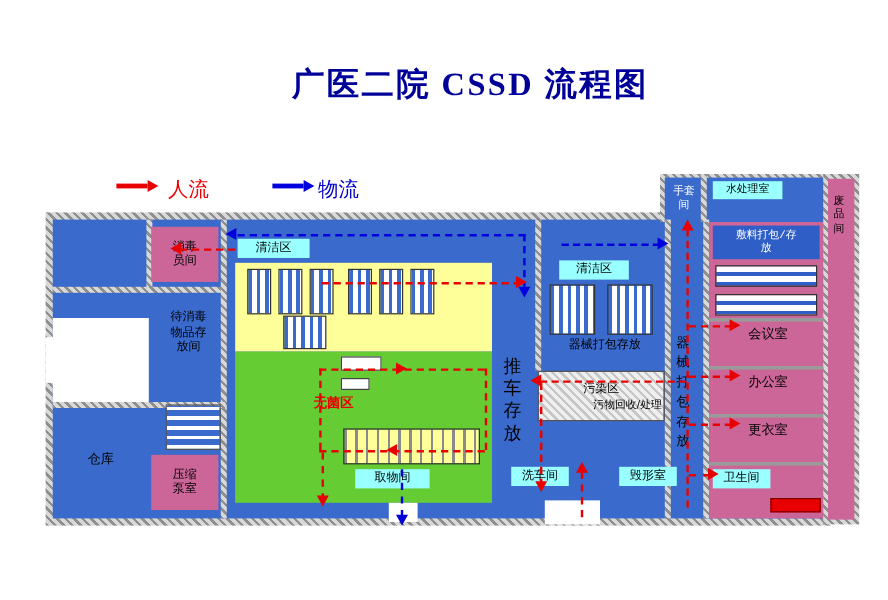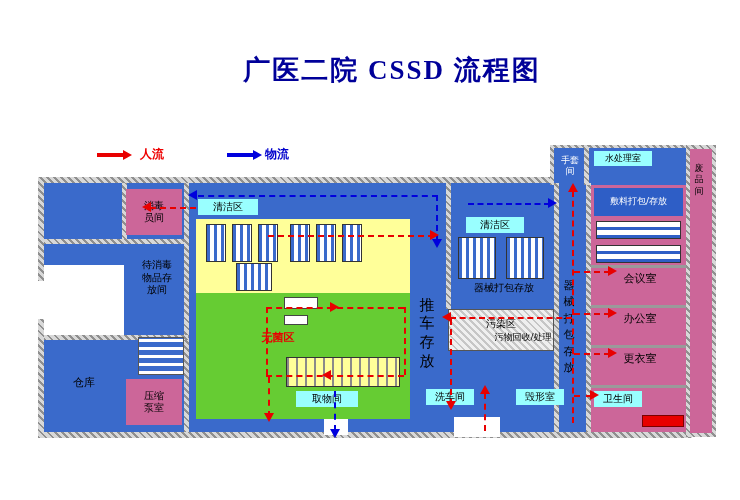--- a/index.html
+++ b/index.html
@@ -2,21 +2,21 @@
 <html><head>
 <meta charset="utf-8">
 <style>
   * { margin:0; padding:0; box-sizing:border-box; }
   html,body { width:740px; height:500px; }
   body { background:#ffffff; font-family:"DejaVu Sans","Liberation Sans",sans-serif; position:relative; overflow:hidden; }
   .abs { position:absolute; }
   .title { position:absolute; top:52px; left:0; width:740px; text-align:center;
            font-family:"Liberation Serif","DejaVu Serif",serif; font-size:27px; font-weight:bold;
            color:#000099; letter-spacing:2px; transform:translateX(22px); }
-  .legend-label { position:absolute; font-size:12px; font-weight:bold; }
+  .legend-label { position:absolute; font-size:17px; font-weight:normal; }
   .plan { position:absolute; left:38px; top:145px; width:678px; height:293px; }
   .hatch { background:repeating-linear-gradient(45deg,#8f8f8f 0 2px,#d8d8d8 2px 5px); }
   .hatchlight { background:repeating-linear-gradient(45deg,#c6c6c6 0 2px,#efefef 2px 5px); }
   .floor { background:#3a6acb; }
   .pink { background:#cc6699; }
   .green { background:#66cc33; }
   .yellow { background:#ffff99; }
   .cyanchip { background:#99ffff; }
   .white { background:#ffffff; }
   .lbl { display:flex; align-items:center; justify-content:center; text-align:center;
@@ -93,21 +93,21 @@
     </div>
   <div class="abs vstripe" style="left:168px;top:79px;width:20px;height:38px;"></div>
   <div class="abs vstripe" style="left:194px;top:79px;width:20px;height:38px;"></div>
   <div class="abs vstripe" style="left:220px;top:79px;width:20px;height:38px;"></div>
   <div class="abs vstripe" style="left:252px;top:79px;width:20px;height:38px;"></div>
   <div class="abs vstripe" style="left:278px;top:79px;width:20px;height:38px;"></div>
   <div class="abs vstripe" style="left:304px;top:79px;width:20px;height:38px;"></div>
   <div class="abs vstripe" style="left:198px;top:118px;width:36px;height:28px;"></div>
   <div class="abs white" style="left:246px;top:152px;width:34px;height:12px;border:1px solid #444;"></div>
   <div class="abs white" style="left:246px;top:170px;width:24px;height:10px;border:1px solid #444;"></div>
-  <div class="abs lbl" style="left:210px;top:186px;width:60px;height:14px;color:#e80000;font-size:11px;font-weight:bold;">
+  <div class="abs lbl" style="left:210px;top:186px;width:60px;height:14px;color:#e80000;font-size:11px;font-weight:bold;font-family:Liberation Mono, monospace;">
       <span>无菌区</span>
     </div>
   <div class="abs shelf" style="left:248px;top:212px;width:114px;height:30px;"></div>
   <div class="abs cyanchip lbl" style="left:258px;top:246px;width:62px;height:16px;">
       <span>取物间</span>
     </div>
   <div class="abs lbl" style="left:372px;top:158px;width:34px;height:60px;font-size:15px;">
       <span style="width:24px;">推车存放</span>
     </div>
 
@@ -137,21 +137,21 @@
       <span style="width:20px;color:#fff;">手套间</span>
     </div>
   <div class="abs cyanchip lbl" style="left:556px;top:6px;width:58px;height:15px;font-size:9px;">
       <span>水处理室</span>
     </div>
   <div class="abs lbl" style="left:654px;top:8px;width:14px;height:54px;font-size:9px;">
       <span style="width:10px;">废品间</span>
     </div>
 
   <div class="abs pink" style="left:553px;top:40px;width:95px;height:247px;"></div>
-  <div class="abs lbl" style="left:556px;top:43px;width:89px;height:28px;background:#2e5ec6;color:#fff;font-size:9px;">
+  <div class="abs lbl" style="left:556px;top:43px;width:89px;height:28px;background:#2e5ec6;color:#fff;font-size:9px;font-family:Liberation Mono, monospace;">
       <span style="width:58px;color:#fff;">敷料打包/存放</span>
     </div>
   <div class="abs hstripe" style="left:558px;top:76px;width:85px;height:18px;"></div>
   <div class="abs hstripe" style="left:558px;top:100px;width:85px;height:18px;"></div>
   <div class="abs divider" style="left:553px;top:120px;width:95px;height:3px;"></div>
   <div class="abs divider" style="left:553px;top:160px;width:95px;height:3px;"></div>
   <div class="abs divider" style="left:553px;top:200px;width:95px;height:3px;"></div>
   <div class="abs divider" style="left:553px;top:240px;width:95px;height:3px;"></div>
   <div class="abs lbl" style="left:574px;top:126px;width:56px;height:16px;font-size:11px;">
       <span>会议室</span>

